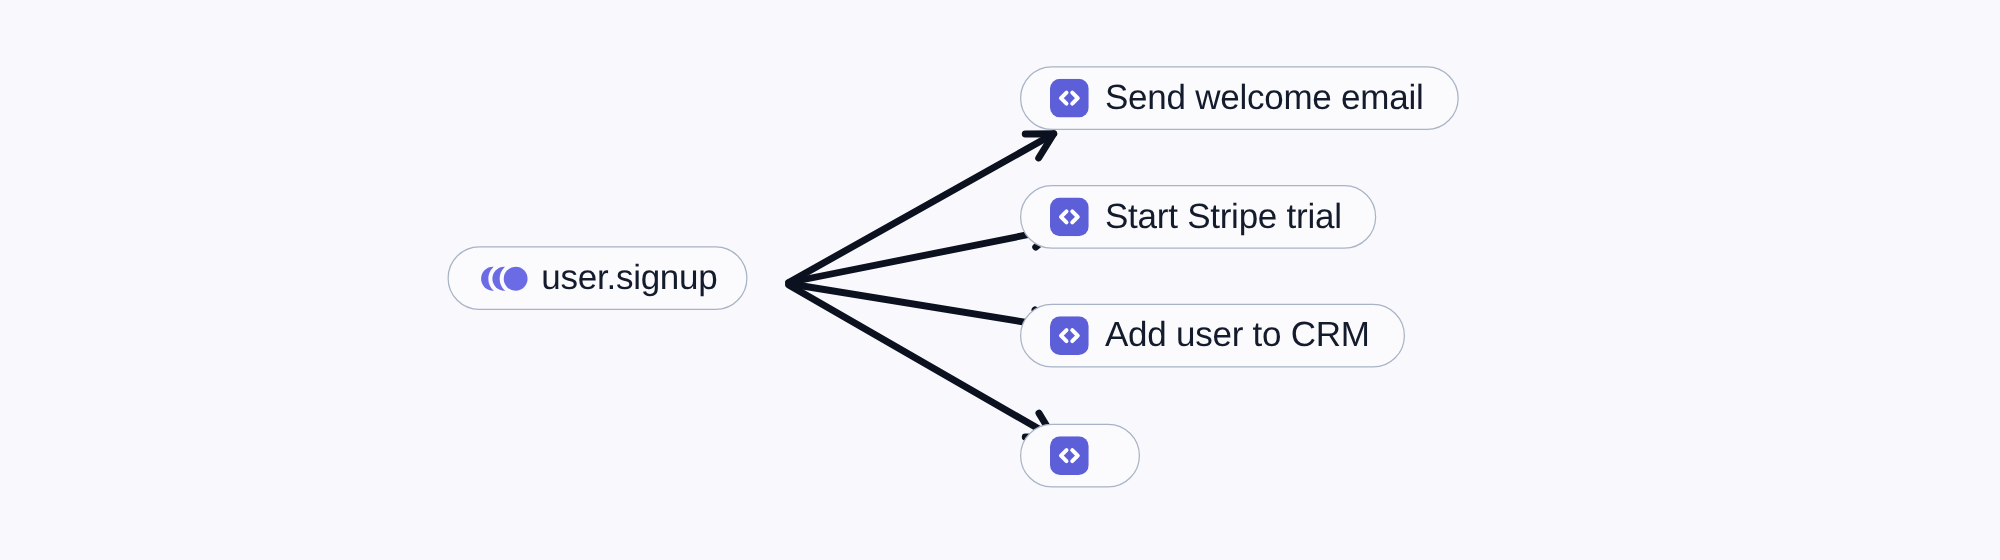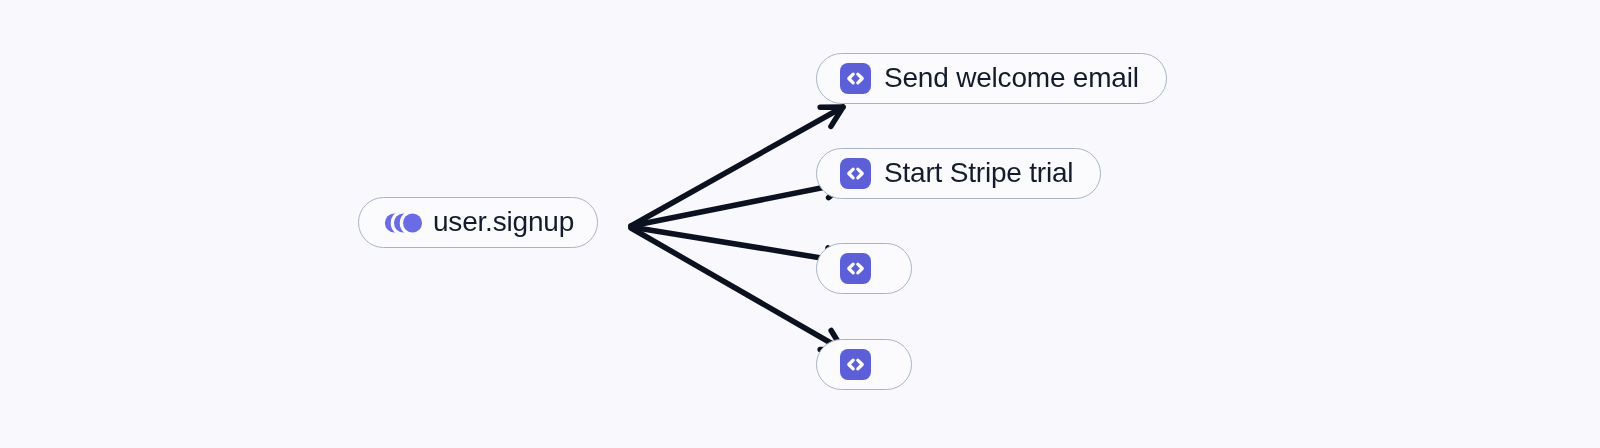--- a/index.html
+++ b/index.html
@@ -109,20 +109,21 @@
     <span class="label">Start Stripe trial</span>
   </div>
 
   <div class="node fn fn-3">
     <span class="codeicon">
       <svg width="31" height="31" viewBox="0 0 24 24" aria-hidden="true">
         <rect width="24" height="24" rx="6.2" fill="#5d5fd8"></rect>
         <path d="M10.2 8.6 L6.8 12 L10.2 15.4 M13.8 8.6 L17.2 12 L13.8 15.4" fill="none" stroke="#ffffff" stroke-width="2.5" stroke-linecap="round" stroke-linejoin="round"></path>
       </svg>
     </span>
+    <span class="label">Add user to CRM</span>
   </div>
 
   <div class="node fn fn-4">
     <span class="codeicon">
       <svg width="31" height="31" viewBox="0 0 24 24" aria-hidden="true">
         <rect width="24" height="24" rx="6.2" fill="#5d5fd8"></rect>
         <path d="M10.2 8.6 L6.8 12 L10.2 15.4 M13.8 8.6 L17.2 12 L13.8 15.4" fill="none" stroke="#ffffff" stroke-width="2.5" stroke-linecap="round" stroke-linejoin="round"></path>
       </svg>
     </span>
   </div>

